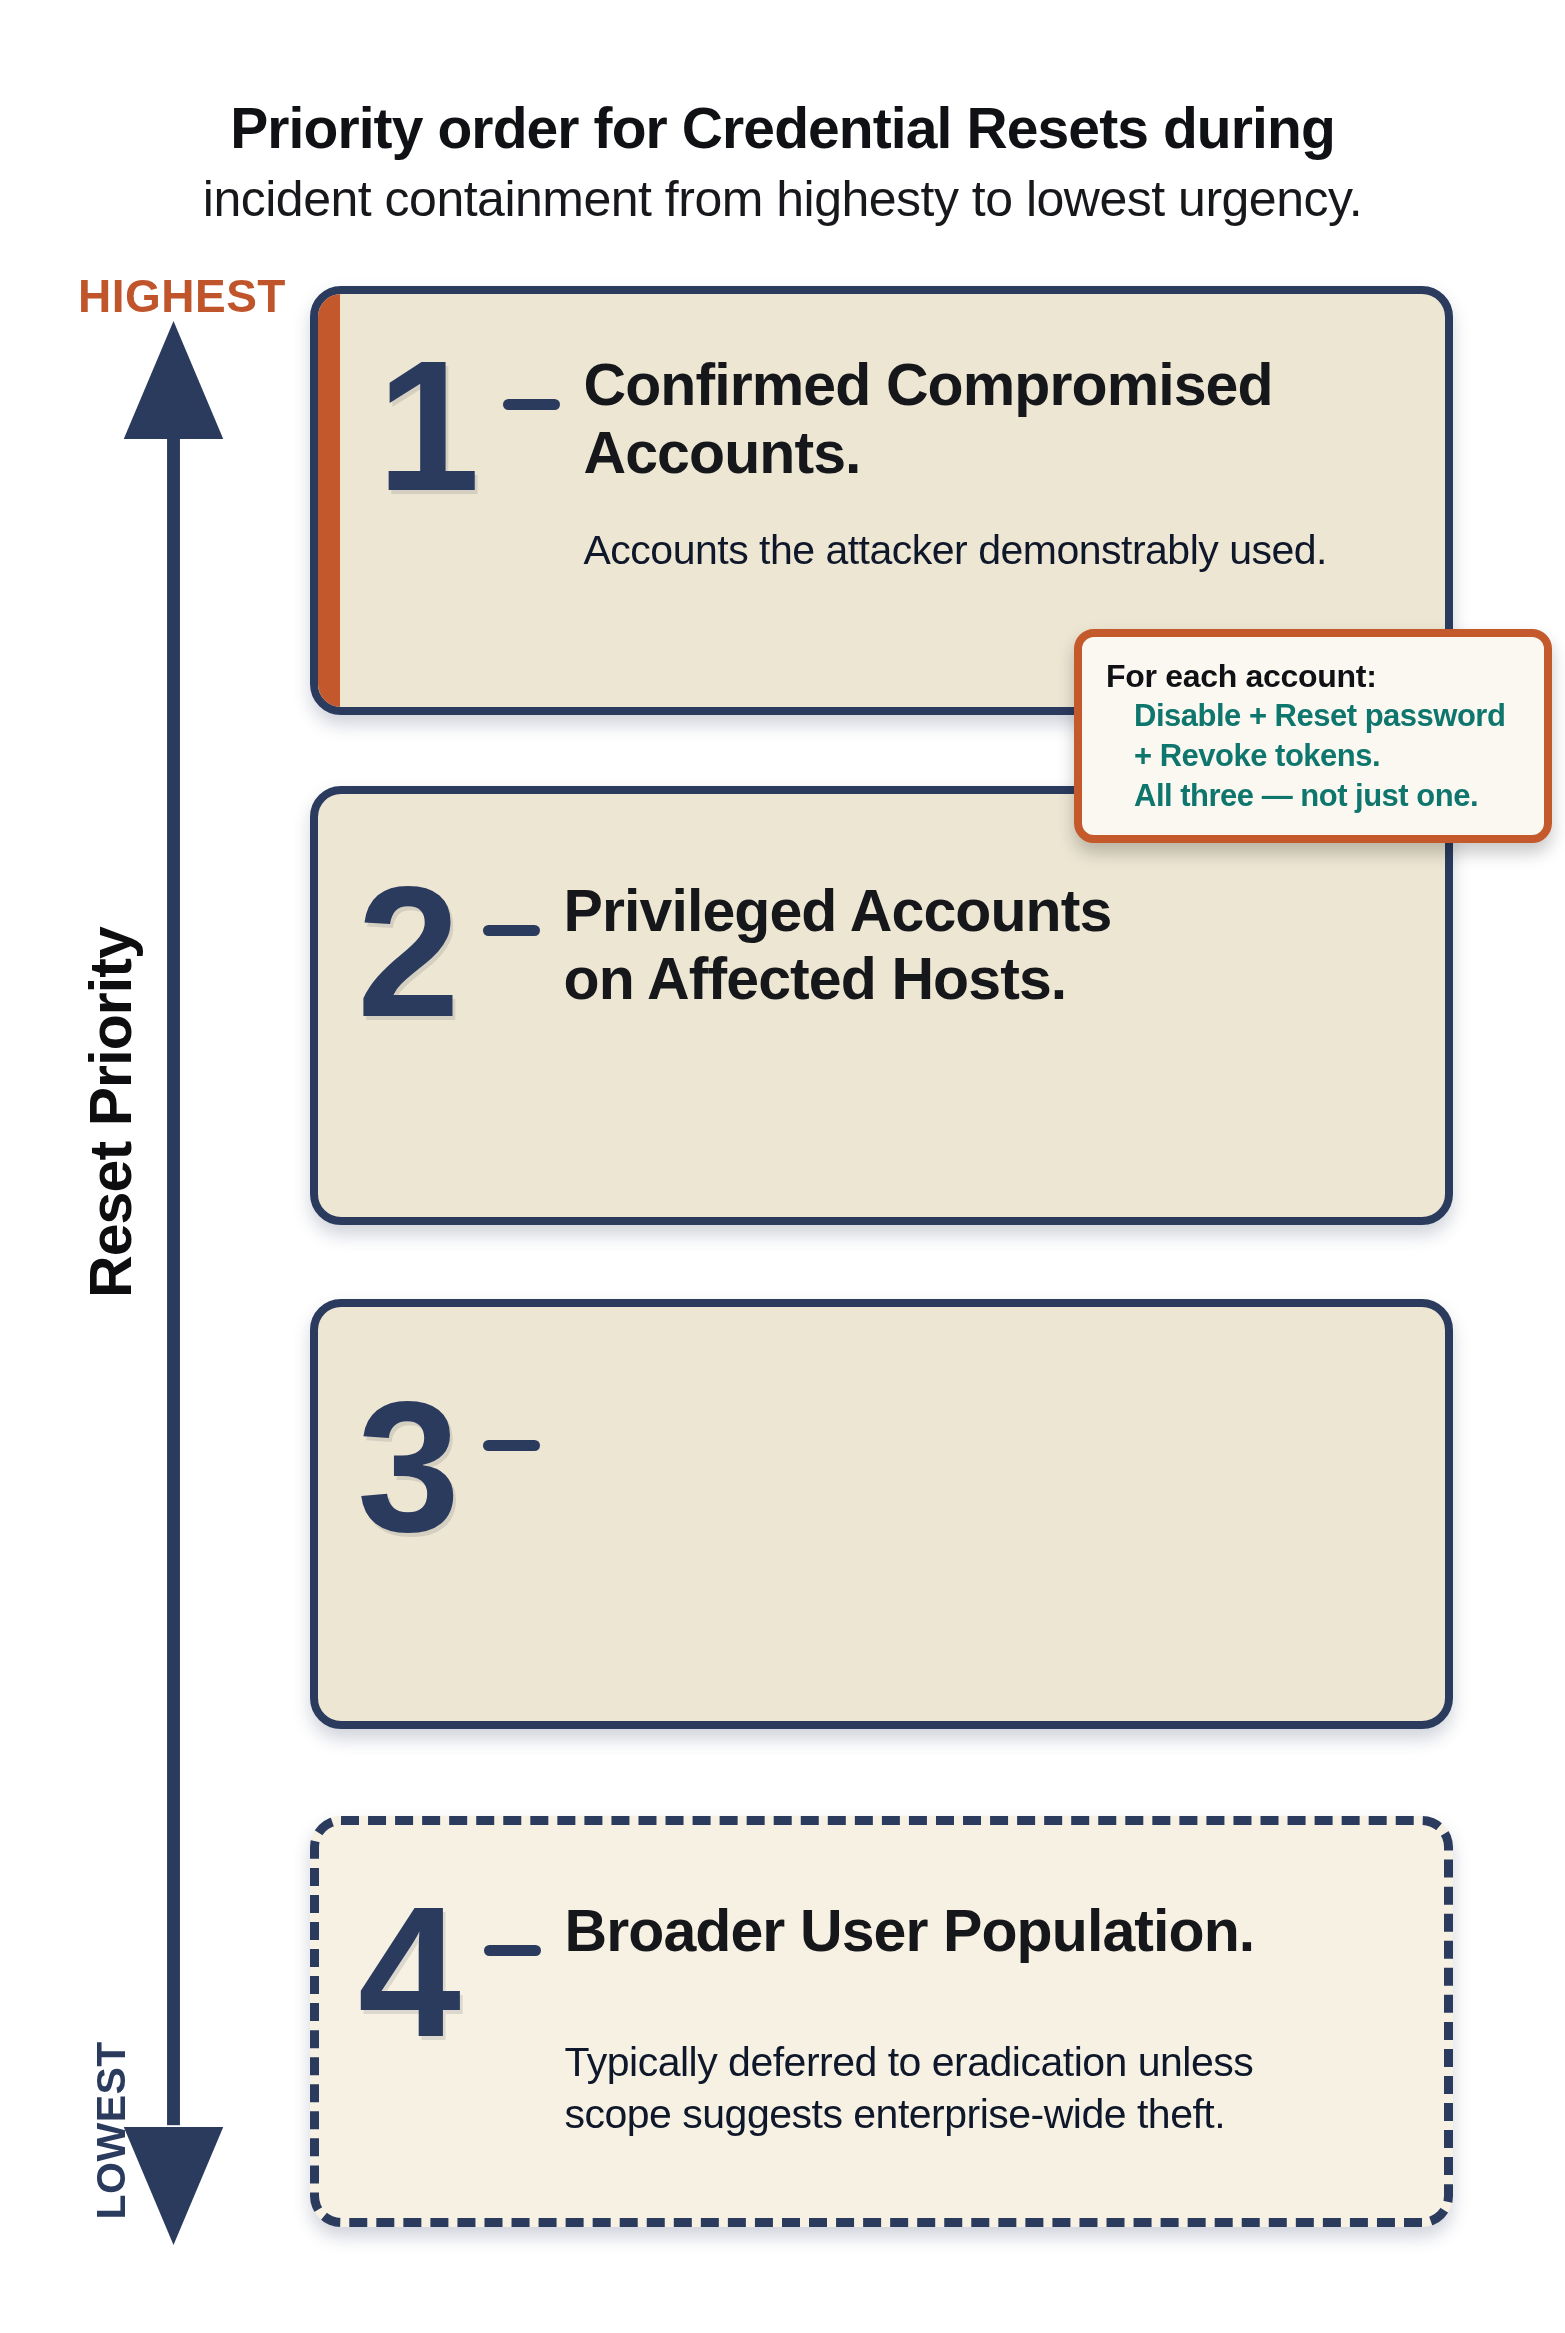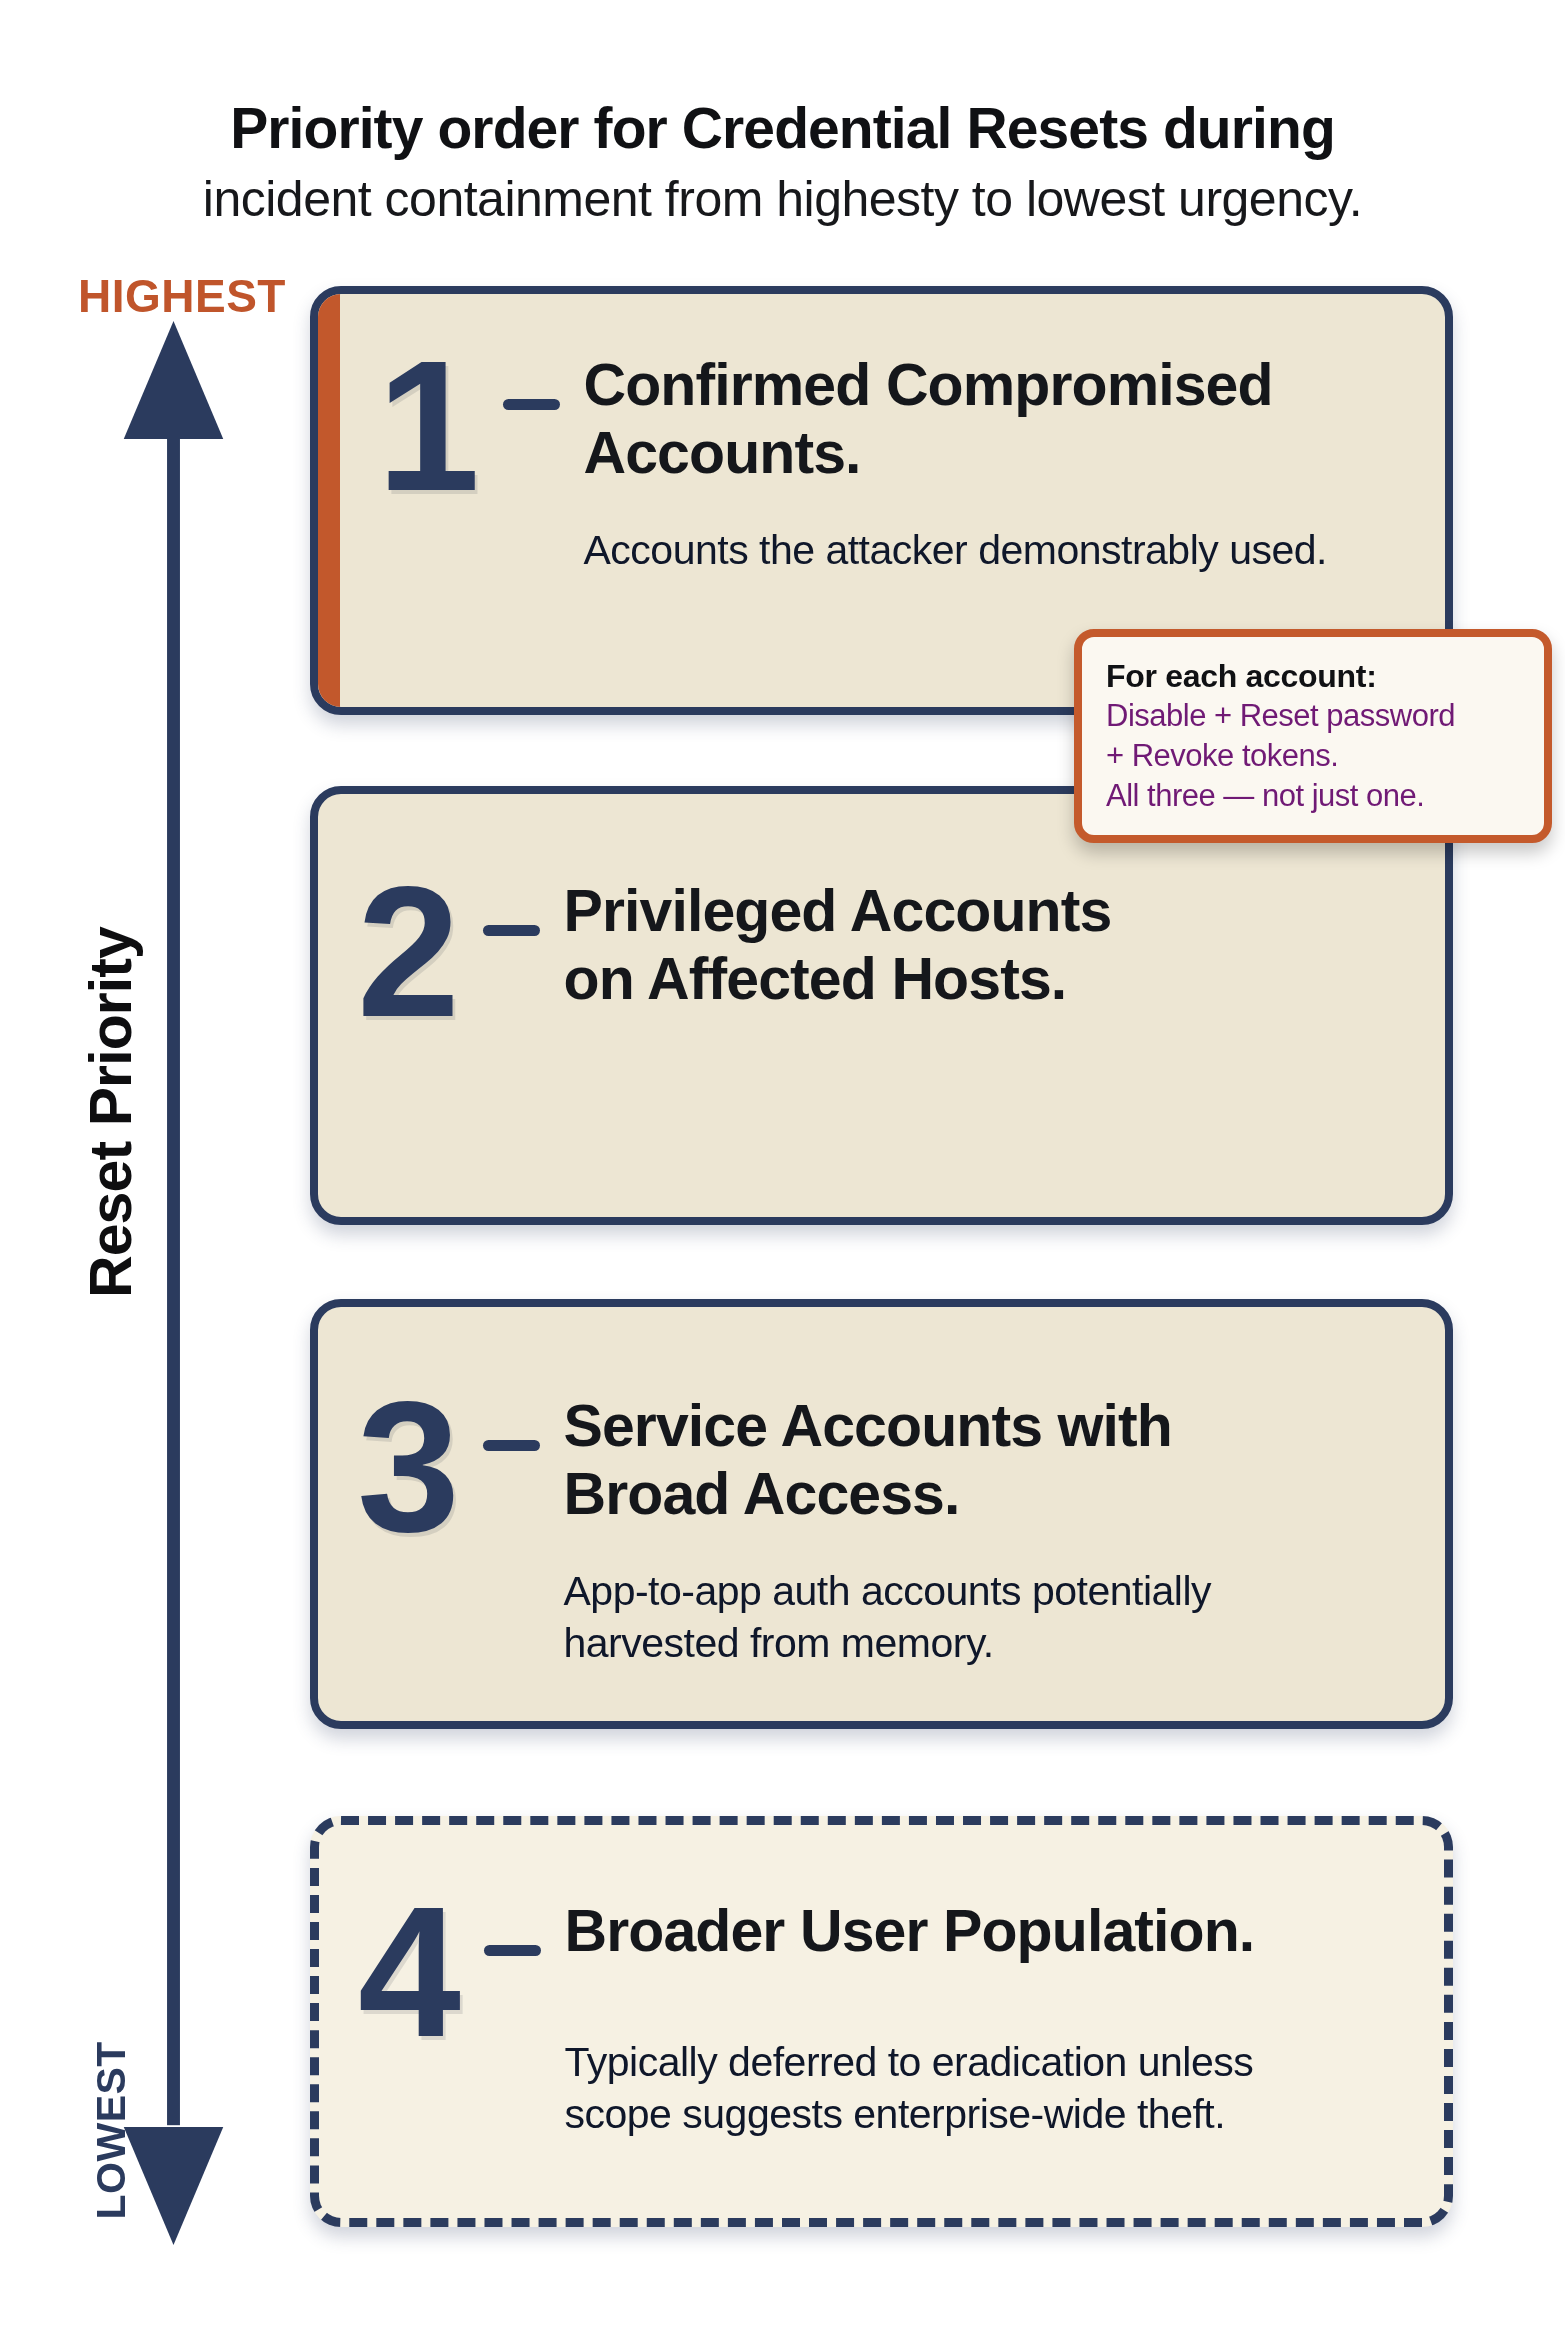--- a/index.html
+++ b/index.html
@@ -99,22 +99,22 @@
     border-radius:20px;
     box-shadow:0 9.2px 16.6px rgba(0,0,0,0.22);
     padding:18.5px 22px 20px 24px;
     z-index:5;
   }
   .callout-heading {
     font-size:32px; font-weight:700; color:#101114;
     letter-spacing:-0.3px; line-height:1.28;
   }
   .callout-line {
-    font-size:31px; font-weight:400; color:#701a75;
-    letter-spacing:-0.5px; line-height:1.28;
+    font-size:31px; font-weight:700; color:#0f766e;
+    letter-spacing:-0.5px; line-height:1.28;margin-left:28px;
   }
 </style>
 </head>
 <body>
 
 <div class="canvas">
 
   <div class="title-wrap">
     <div class="title-line1">Priority order for Credential Resets during</div>
     <div class="title-line2">incident containment from highesty to lowest urgency.</div>
@@ -151,26 +151,20 @@
         <div class="pheading">Privileged Accounts
 on Affected Hosts.</div>
       </div>
     </div>
   </div>
 
   <div class="pbox b3">
     <div class="pbox-content">
       <div class="pnum">3</div>
       <div class="pdash"></div>
-      <div class="ptext">
-        <div class="pheading">Service Accounts with
-Broad Access.</div>
-        <div class="pdesc">App-to-app auth accounts potentially
-harvested from memory.</div>
-      </div>
     </div>
   </div>
 
   <div class="pbox b4">
     <div class="pbox-content">
       <div class="pnum">4</div>
       <div class="pdash"></div>
       <div class="ptext">
         <div class="pheading">Broader User Population.</div>
         <div class="pdesc">Typically deferred to eradication unless

